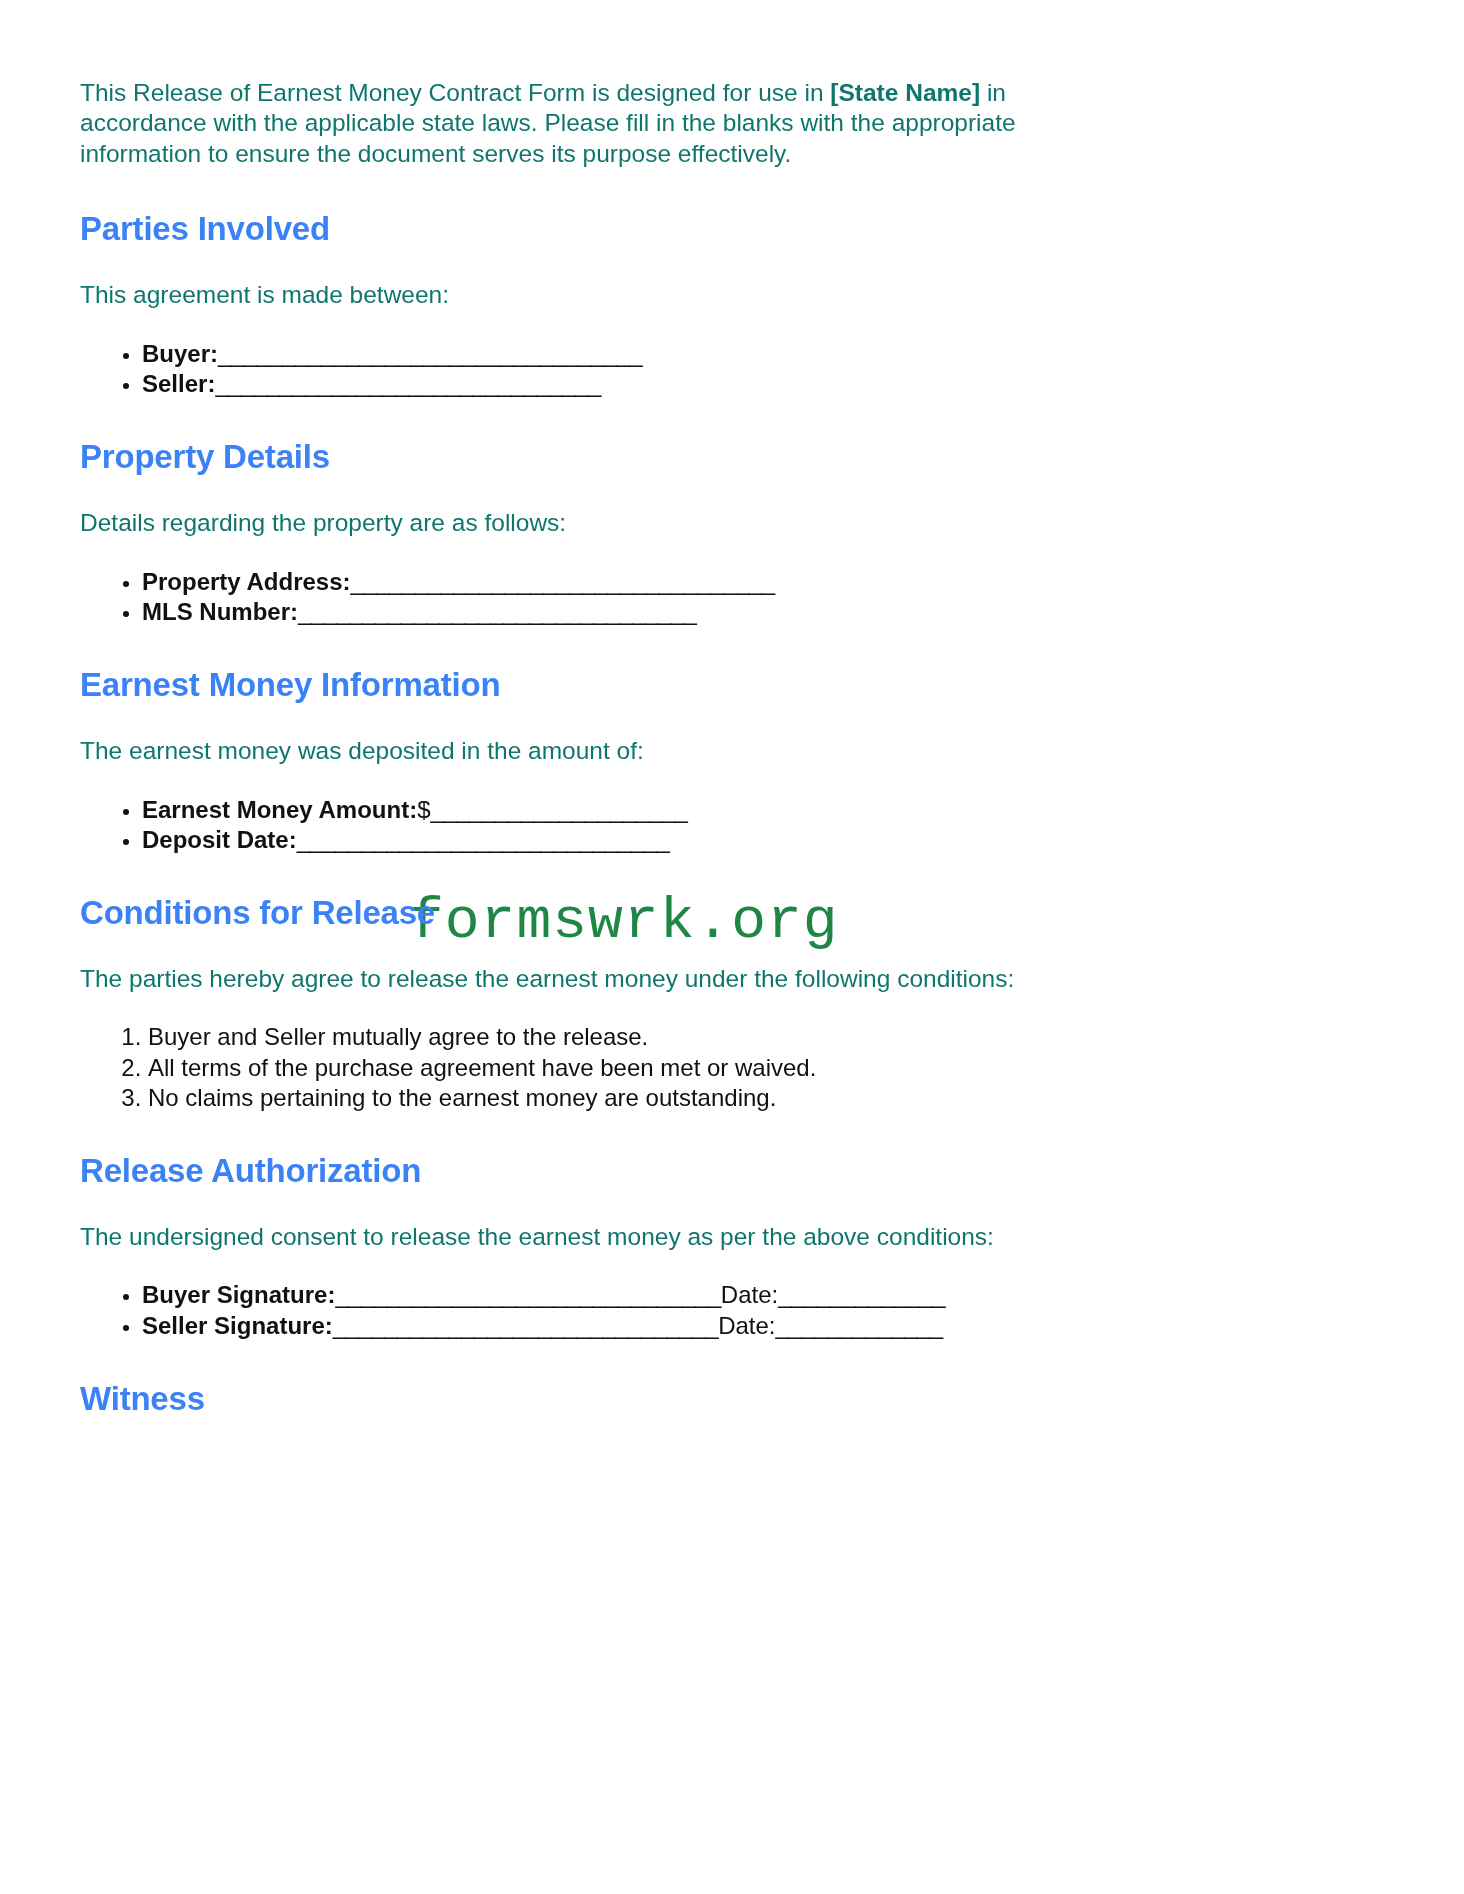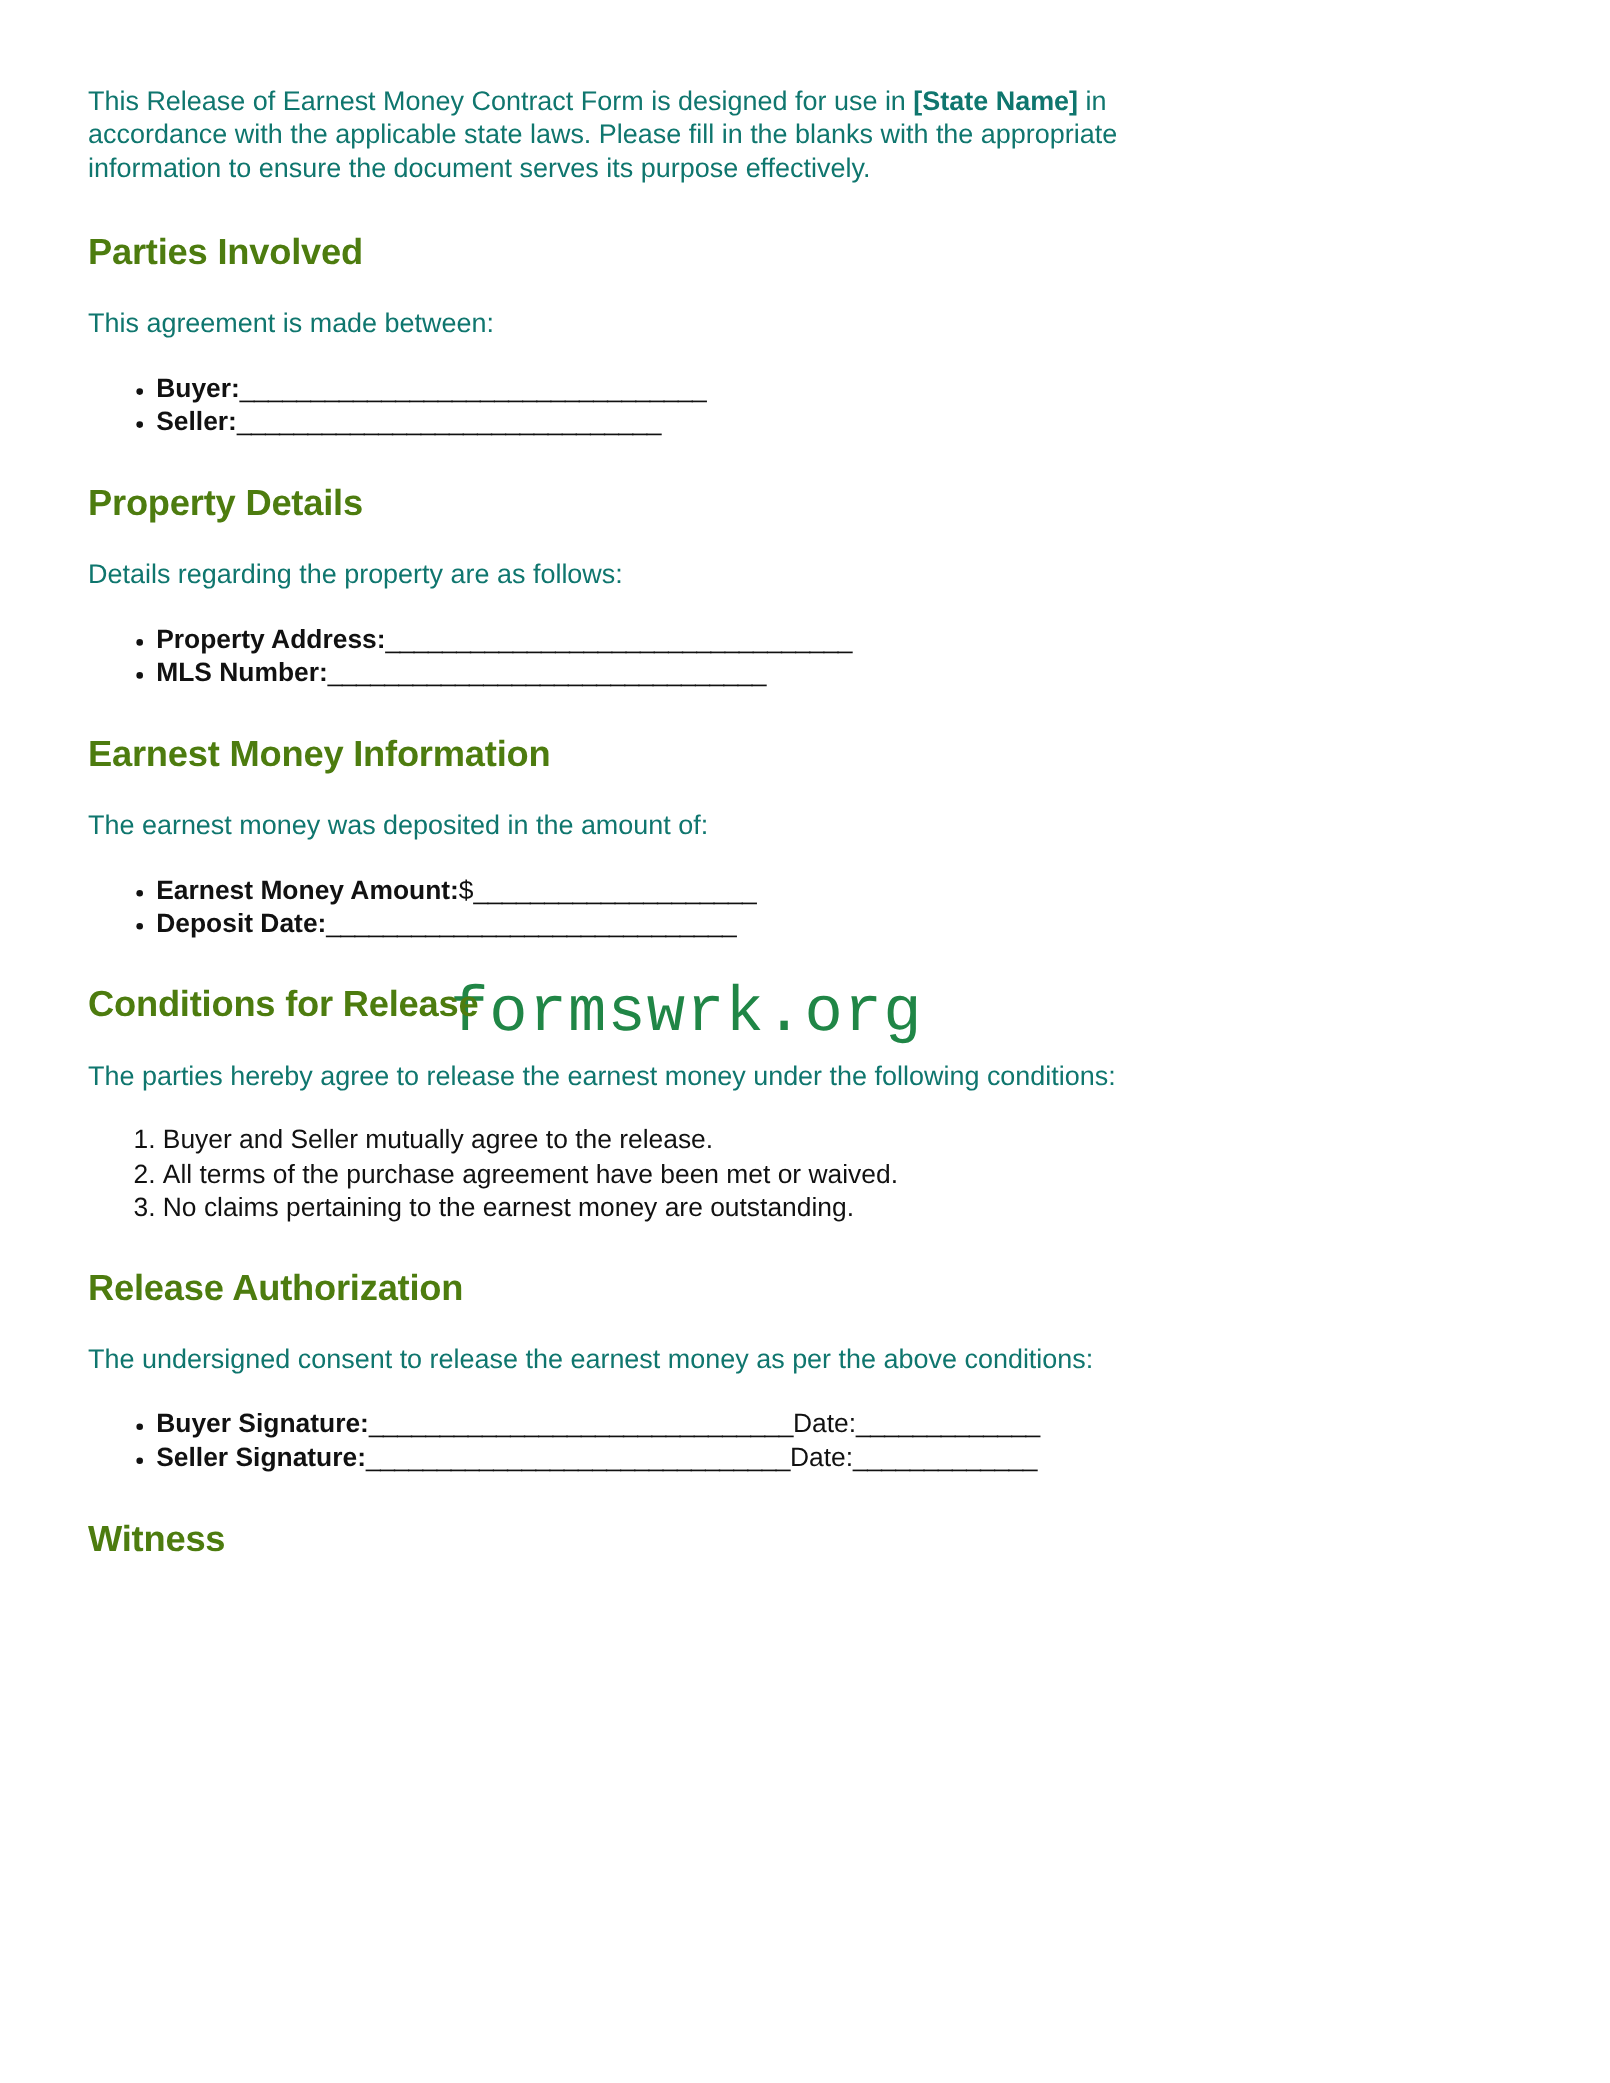--- a/index.html
+++ b/index.html
@@ -38,21 +38,21 @@
     margin: 0 0 42px 0;
     max-width: 1055px;
     color: #0f766e;
   }
   .intro b { font-weight: bold; }
   h2.section-heading {
     font-size: 33px;
     font-weight: bold;
     line-height: 1.1;
     margin: 0 0 33px 0;
-    color: #4d7c0f;
+    color: #3b82f6;
     letter-spacing: -0.2px;
   }
   p.lead {
     font-size: 24.5px;
     line-height: 1.24;
     margin: 0 0 28px 0;
     color: #0f766e;
   }
   ul.field-list, ol.cond-list {
     margin: 0 0 40px 0;

